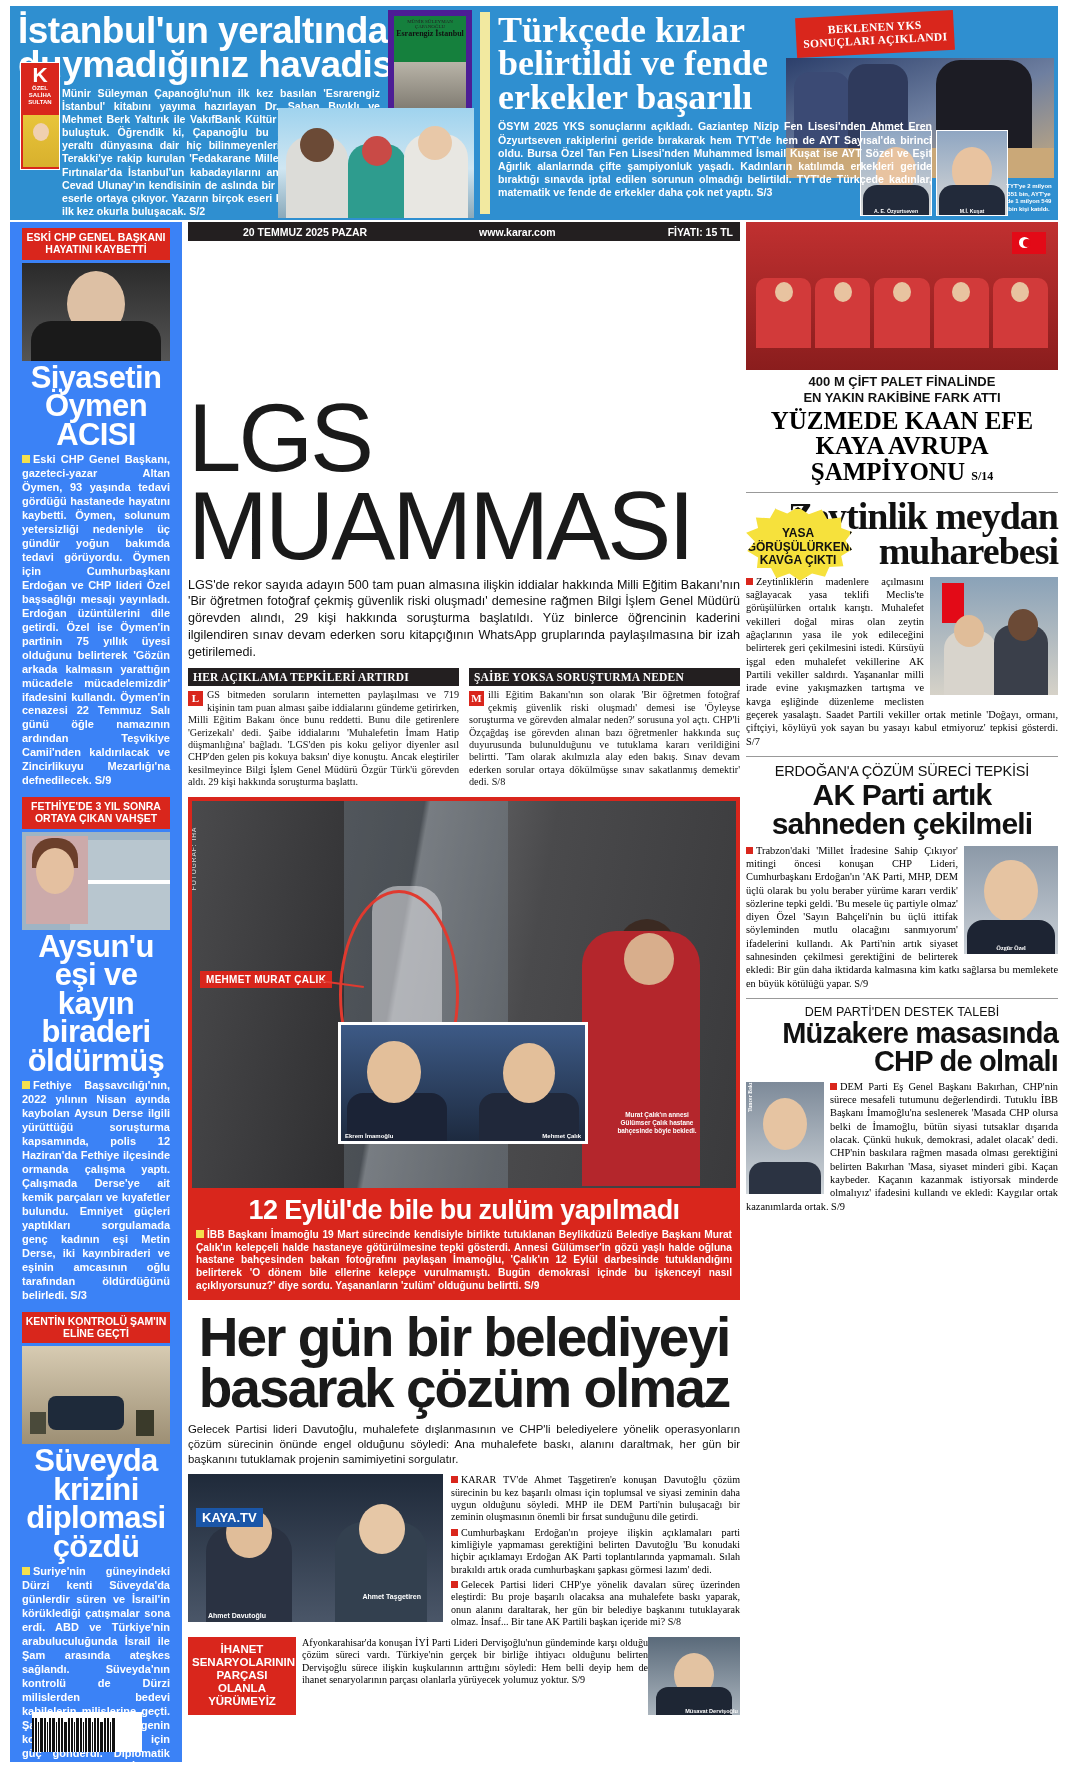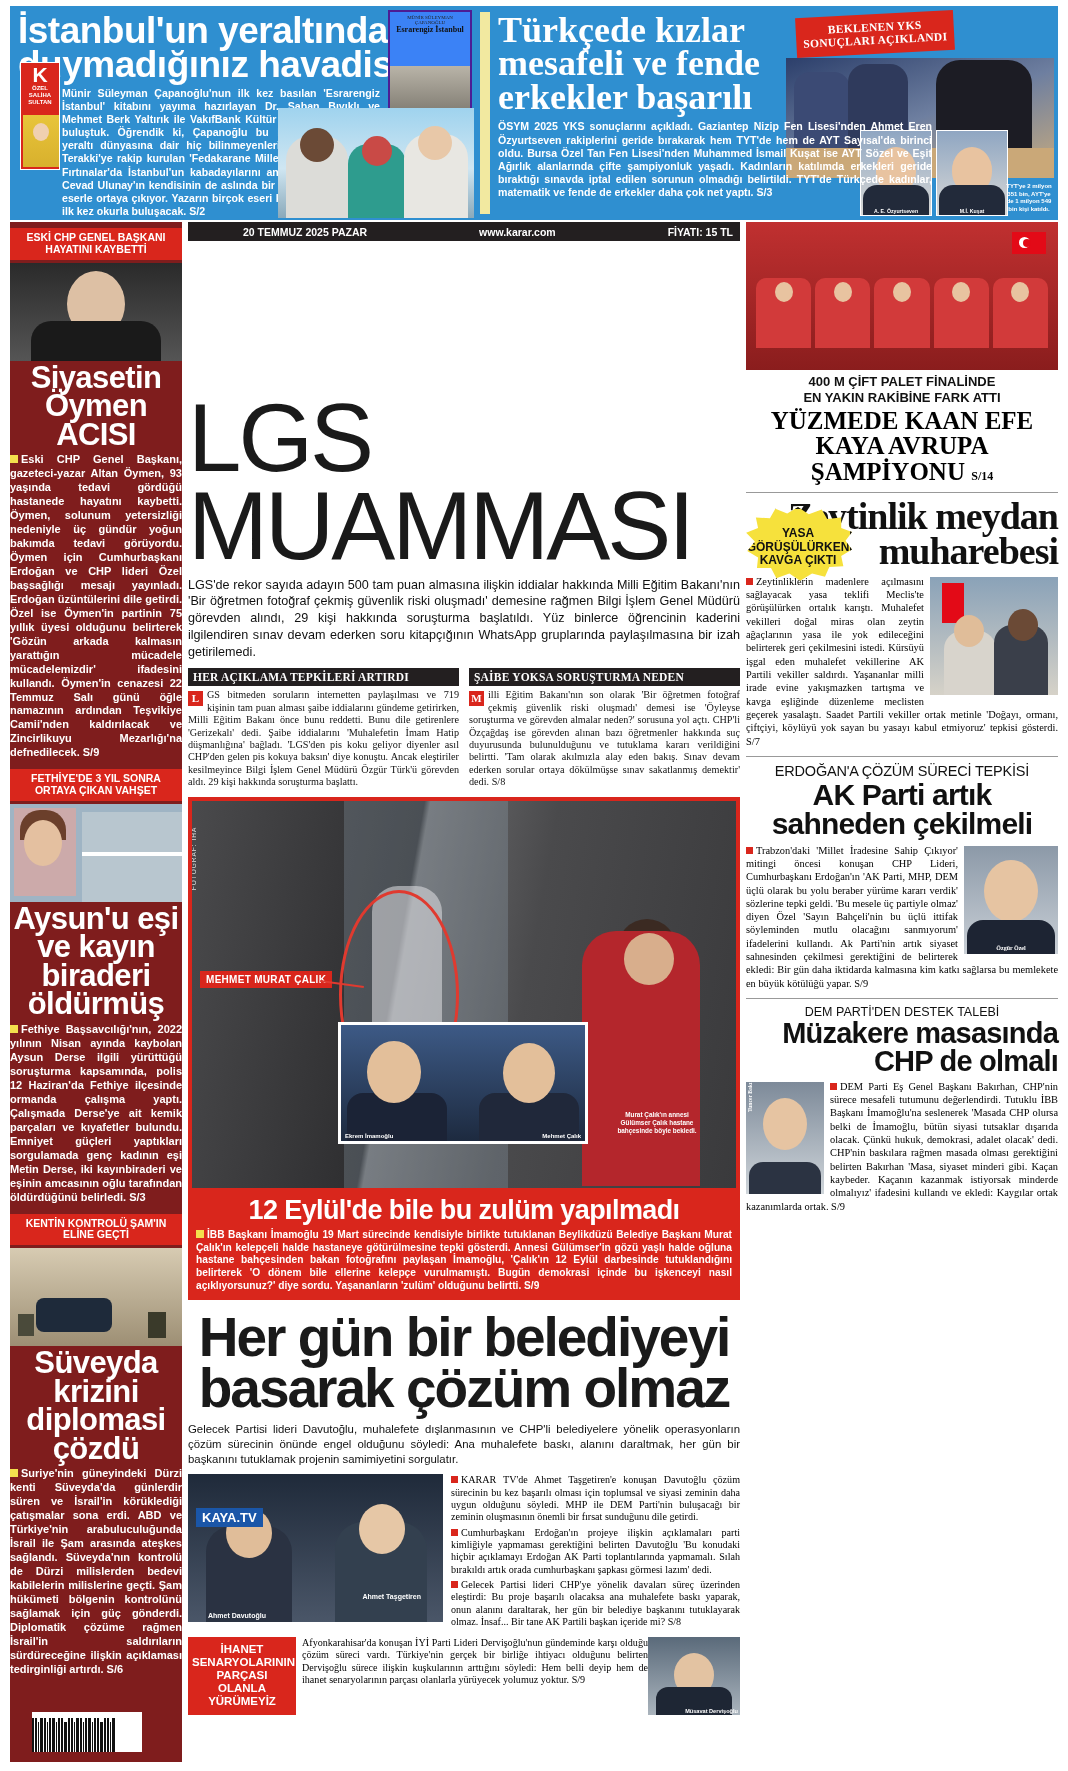--- a/index.html
+++ b/index.html
@@ -27,22 +27,22 @@
 
   .k-badge { position:absolute; left:10px; top:56px; width:40px; height:108px;
       background:#d9261c; border:1px solid #fff; color:#fff; font-size:7px; text-align:center; z-index:4;}
   .k-badge .kb-k { font-size:21px; font-weight:bold; line-height:1; padding-top:1px; }
   .k-badge .kb-t { font-size:6px; font-weight:bold; line-height:1.15; }
   .k-badge .kb-img { position:absolute; left:2px; bottom:2px; width:36px; height:52px;
       background:linear-gradient(180deg,#e8c53a 0%,#d8b02d 100%); }
   .k-badge .kb-face { position:absolute; left:10px; top:8px; width:16px; height:18px; border-radius:50%;
       background:#f0d0b0;}
 
-  .bookimg { position:absolute; right:6px; top:4px; width:84px; height:120px; background:#3b82f6;
-      border:2px solid #4c1d95; overflow:hidden; }
+  .bookimg { position:absolute; right:6px; top:4px; width:84px; height:120px; background:#15803d;
+      border:6px solid #4c1d95; overflow:hidden; }
   .bookimg .bi-t { font-size:5px; text-align:center; padding:3px 2px 0; color:#222; font-family:"Liberation Serif",serif;}
   .bookimg .bi-title { font-size:8px; text-align:center; color:#111; font-family:"Liberation Serif",serif; font-weight:bold;}
   .bookimg .bi-ph { position:absolute; left:0; bottom:0; width:100%; height:62px;
       background:linear-gradient(180deg,#b9b4a8,#6e6a61); }
   .greenbox{ position:absolute; right:6px; top:116px; width:56px; height:34px; background:#9cbf8f;}
   .greenbox .gb-c{ position:absolute; left:20px; top:9px; width:16px;height:16px;border-radius:50%;background:#3b4a2e;}
 
   .photo1 { position:absolute; right:4px; bottom:2px; width:196px; height:110px; overflow:hidden;
      background:linear-gradient(180deg,#9fd3ee 0%,#cfe6f2 55%,#8aa9ba 100%); }
   .p1-man1{ position:absolute; left:8px; bottom:0; width:62px; height:82px; background:#dcdcd8; border-radius:24px 24px 0 0;}
@@ -67,22 +67,22 @@
   .headshot { position:absolute; width:72px; height:86px; background:#e0e0de; overflow:hidden; border:1px solid #fff;}
   .hs-bg { position:absolute; inset:0; background:linear-gradient(180deg,#8fa6c2,#d9d9d6); }
   .hs-face{ position:absolute; left:50%; transform:translateX(-50%); top:16px; width:40px;height:46px;border-radius:50% 50% 46% 46%; background:#e8c3a0;}
   .hs-body{ position:absolute; left:50%; transform:translateX(-50%); bottom:0; width:66px;height:30px; background:#222a3a; border-radius:14px 14px 0 0;}
   .hs-cap { position:absolute; bottom:1px; left:0; width:100%; text-align:center; font-size:5.2px; color:#fff; font-weight:bold;}
 
   .tinybox { position:absolute; right:6px; bottom:6px; width:46px; color:#fff; font-size:6px;
      font-weight:bold; text-align:center; line-height:1.3; }
 
   
-  .sidebar { position:absolute; left:10px; top:222px; width:172px; height:1540px; background:#7f1d1d;
-      padding:6px 0; color:#fff; }
+  .sidebar { position:absolute; left:10px; top:222px; width:172px; height:1540px; background:#3b82f6;
+      padding:6px 12px; color:#fff; }
   .sb-kicker { background:#d9261c; color:#fff; font-weight:bold; font-size:10.5px; text-align:center;
      padding:4px 2px; line-height:1.12; margin-bottom:3px; }
   .sb-photo { width:100%; height:98px; margin-bottom:2px; overflow:hidden; position:relative; background:#bbb; }
   .sb-head { font-size:31px; font-weight:bold; line-height:0.92; text-align:center; color:#fff;
      margin:3px 0 4px; letter-spacing:-0.6px; }
   .sb-body { font-size:11px; line-height:1.27; font-weight:bold; text-align:justify; color:#fff; }
   .sq { display:inline-block; width:8px; height:8px; background:#f4e04d; margin-right:3px; }
   .sb-block { margin-bottom:9px; }
 
   .ph-oymen { background:linear-gradient(180deg,#2a2a2a,#555); }
@@ -300,21 +300,21 @@
           <div class="p2-s2"></div>
           <div class="p2-s3"></div>
           <div class="p2-desk"></div>
       </div>
 
       <div class="redstamp">
         <span>BEKLENEN YKS</span>
         <span>SONUÇLARI AÇIKLANDI</span>
       </div>
 
-      <div class="tb-head" style="width:300px;position:relative;z-index:3;">Türkçede kızlar mesafeli ve fende erkekler başarılı</div>
+      <div class="tb-head" style="width:300px;position:relative;z-index:3;">Türkçede kızlar belirtildi ve fende erkekler başarılı</div>
 
       <div class="tb-body" style="margin-top:6px;padding-right:120px;position:relative;z-index:3;">ÖSYM 2025 YKS sonuçlarını açıkladı. Gaziantep Nizip Fen Lisesi'nden Ahmet Eren Özyurtseven rakiplerini geride bırakarak hem TYT'de hem de AYT Sayısal'da birinci oldu. Bursa Özel Tan Fen Lisesi'nden Muhammed İsmail Kuşat ise AYT Sözel ve Eşit Ağırlık alanlarında çifte şampiyonluk yaşadı. Kadınların katılımda erkekleri geride bıraktığı sınavda iptal edilen sorunun olmadığı belirtildi. TYT'de Türkçede kadınlar, matematik ve fende de erkekler daha çok net yaptı. S/3</div>
 
       <div class="headshot" style="right:126px;bottom:4px;">
         <div class="hs-bg"></div>
           <div class="hs-face"></div>
           <div class="hs-body"></div>
         <div class="hs-cap">A. E. Özyurtseven</div>
       </div>
       <div class="headshot" style="right:50px;bottom:4px;">

